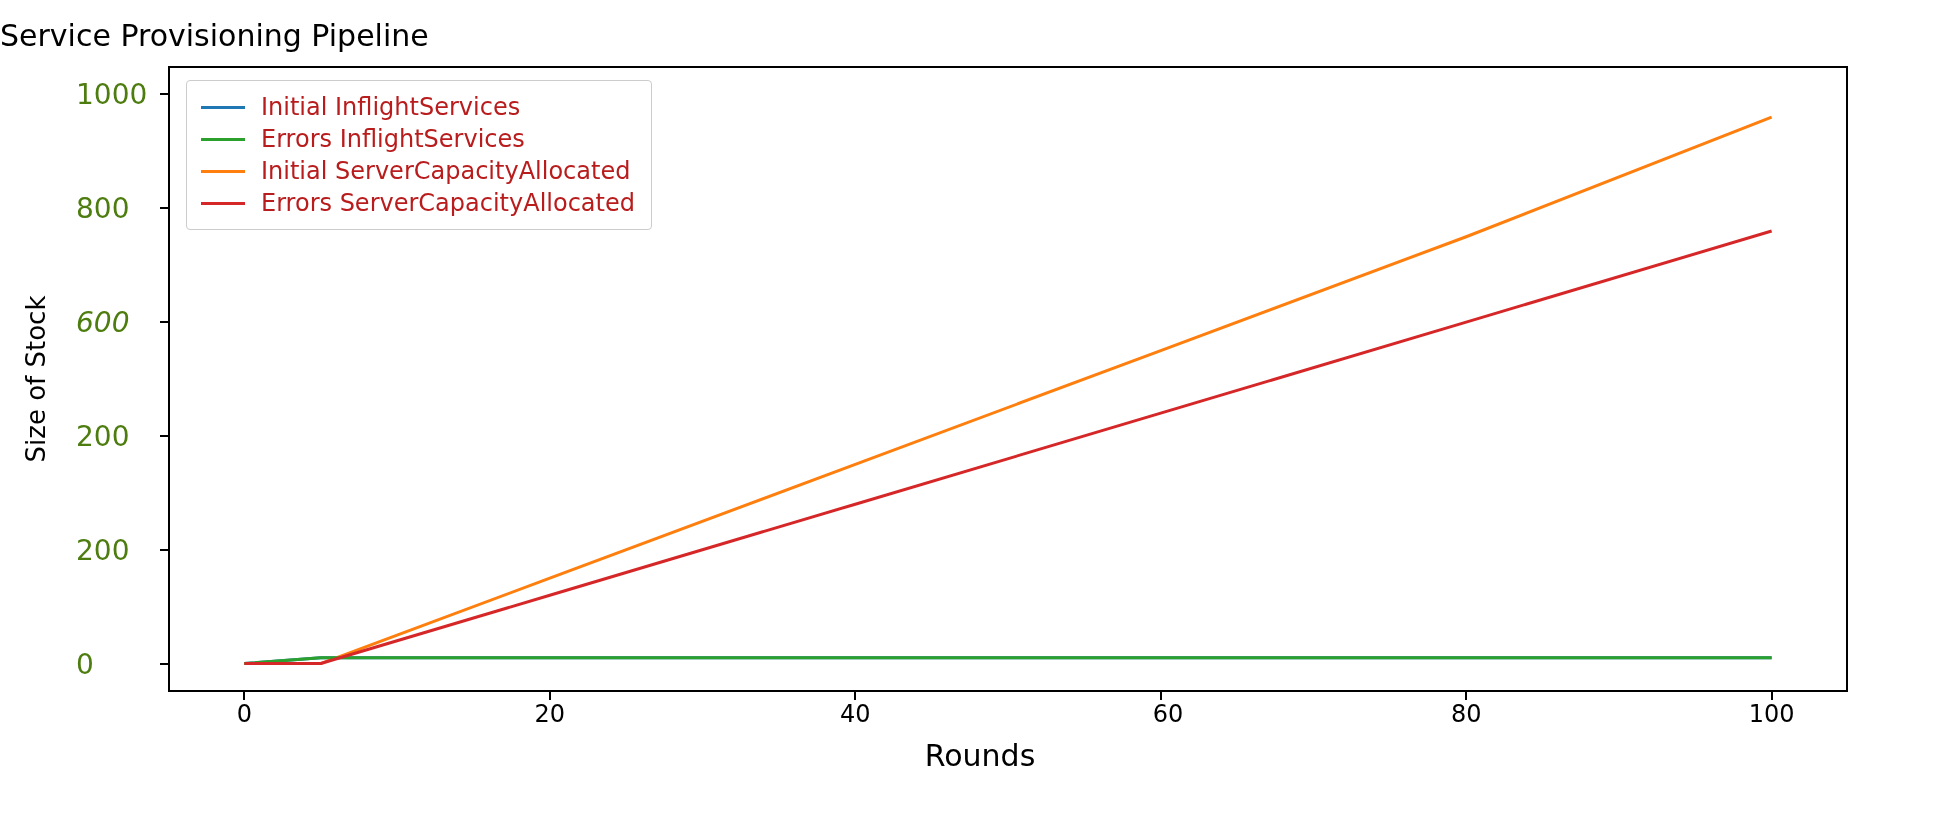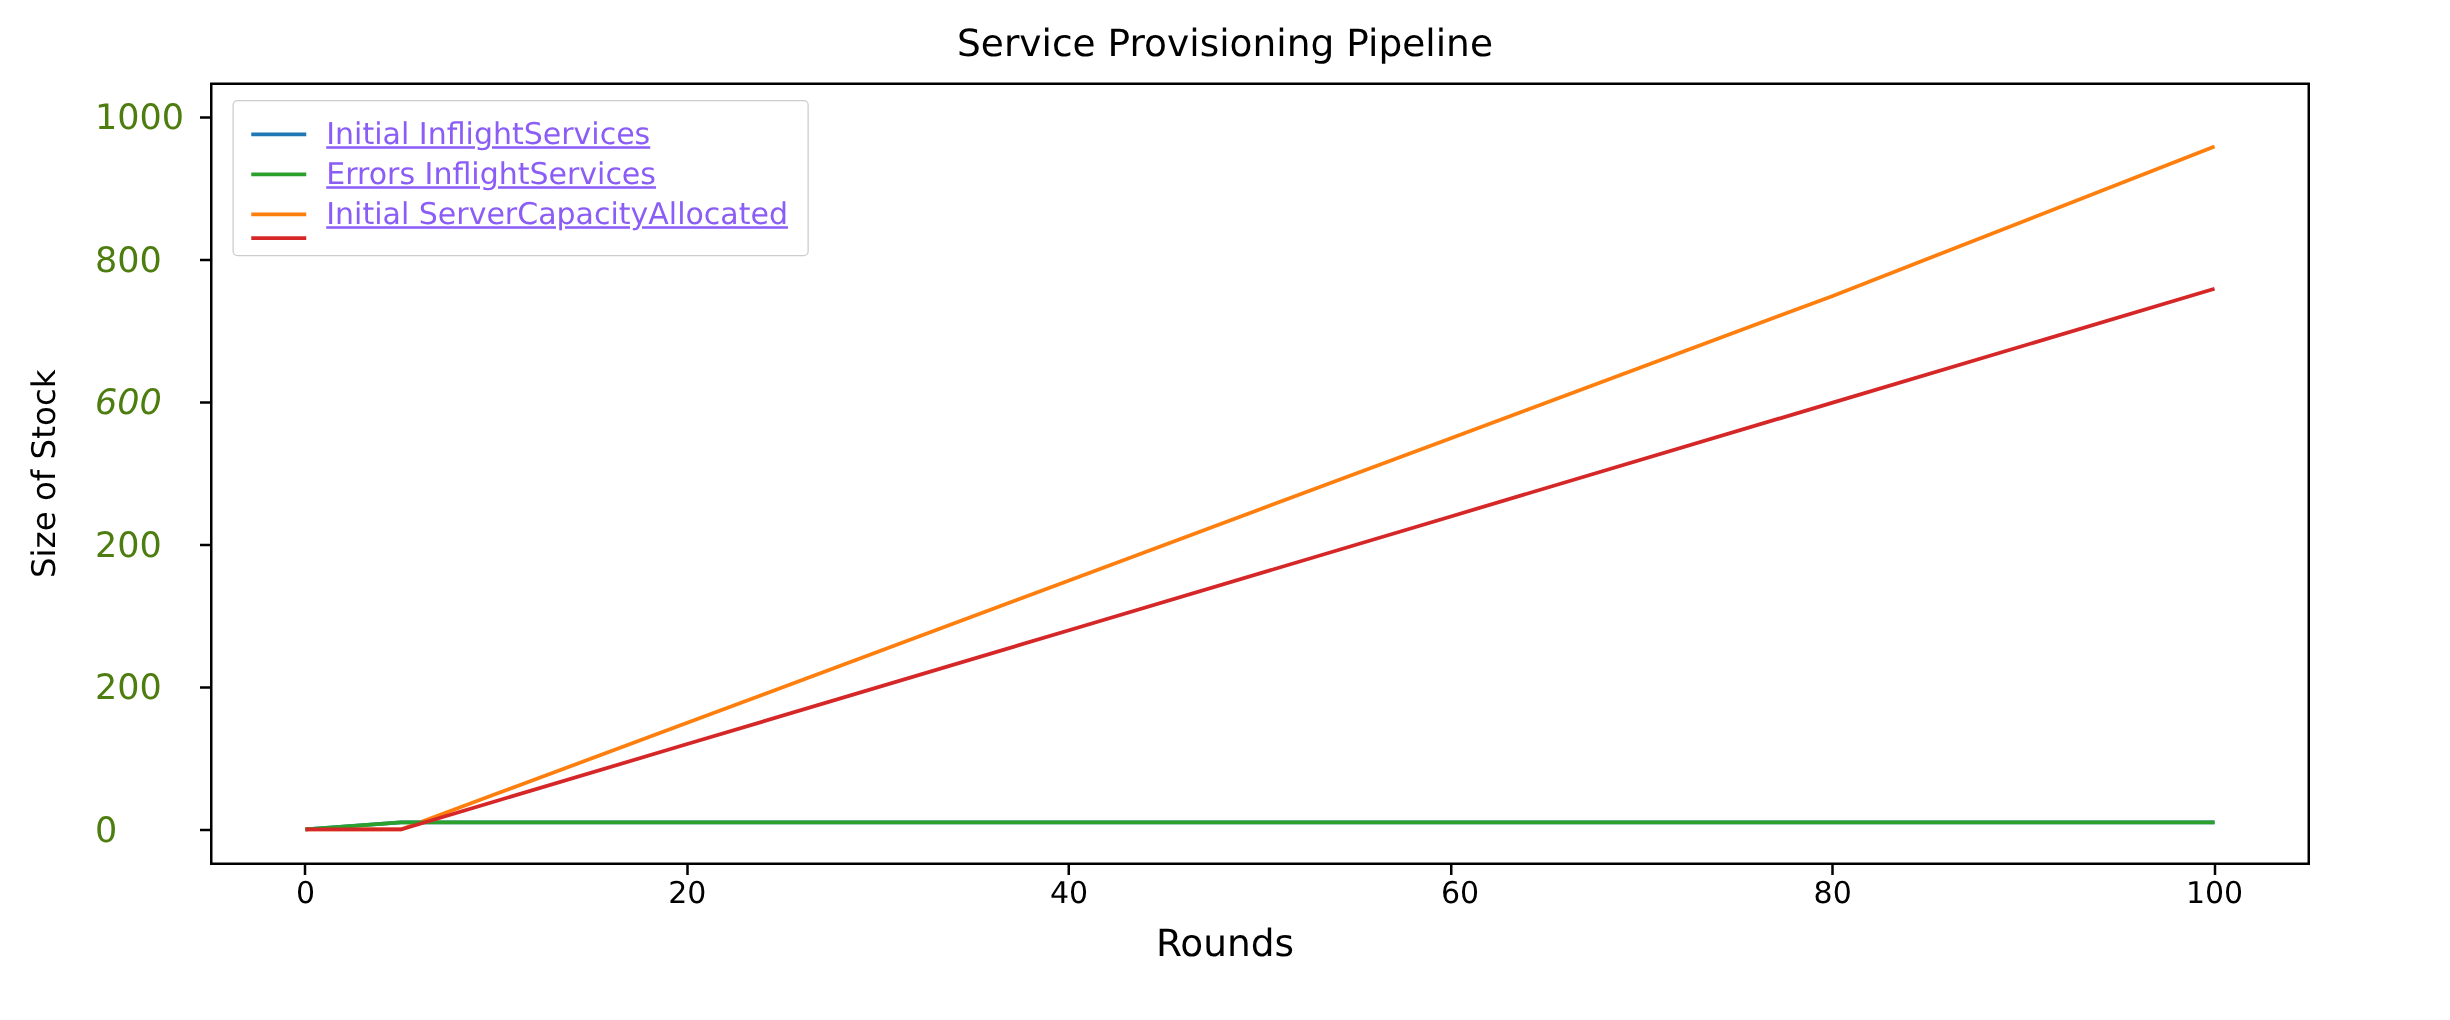--- a/index.html
+++ b/index.html
@@ -14,21 +14,20 @@
   .chart-container {
     position: relative;
     width: 1960px;
     height: 816px;
   }
   .chart-title {
     position: absolute;
     top: 18px;
     left: 0;
     width: 100%;
-    text-align: center;
     font-size: 30px;
     color: #000;
   }
   .plot-area {
     position: absolute;
     left: 168px;
     top: 66px;
     width: 1680px;
     height: 626px;
     border: 2px solid #000;
@@ -77,23 +76,22 @@
   .ytick { height: 2px; width: 8px; left: 160px; }
   .legend {
     position: absolute;
     left: 186px;
     top: 80px;
     border: 1.5px solid #cccccc;
     border-radius: 4px;
     background: #ffffff;
     padding: 10px 16px 10px 14px;
     font-size: 24px;
-    color: #8b5cf6;
+    color: #b91c1c;
     box-sizing: border-box;
-    text-decoration: underline;
   }
   .legend-row {
     display: flex;
     align-items: center;
     gap: 16px;
     padding: 2px 0;
   }
   .legend-swatch {
     width: 44px;
     height: 0;
@@ -164,16 +162,17 @@
       <div class="legend-row">
         <div class="legend-swatch" style="border-top-color: rgb(44, 160, 44);"></div>
         <span>Errors InflightServices</span>
       </div>
       <div class="legend-row">
         <div class="legend-swatch" style="border-top-color: rgb(255, 127, 14);"></div>
         <span>Initial ServerCapacityAllocated</span>
       </div>
       <div class="legend-row">
         <div class="legend-swatch" style="border-top-color: rgb(214, 39, 40);"></div>
+        <span>Errors ServerCapacityAllocated</span>
       </div>
     </div>
 
 </div>
 
 </body></html>

